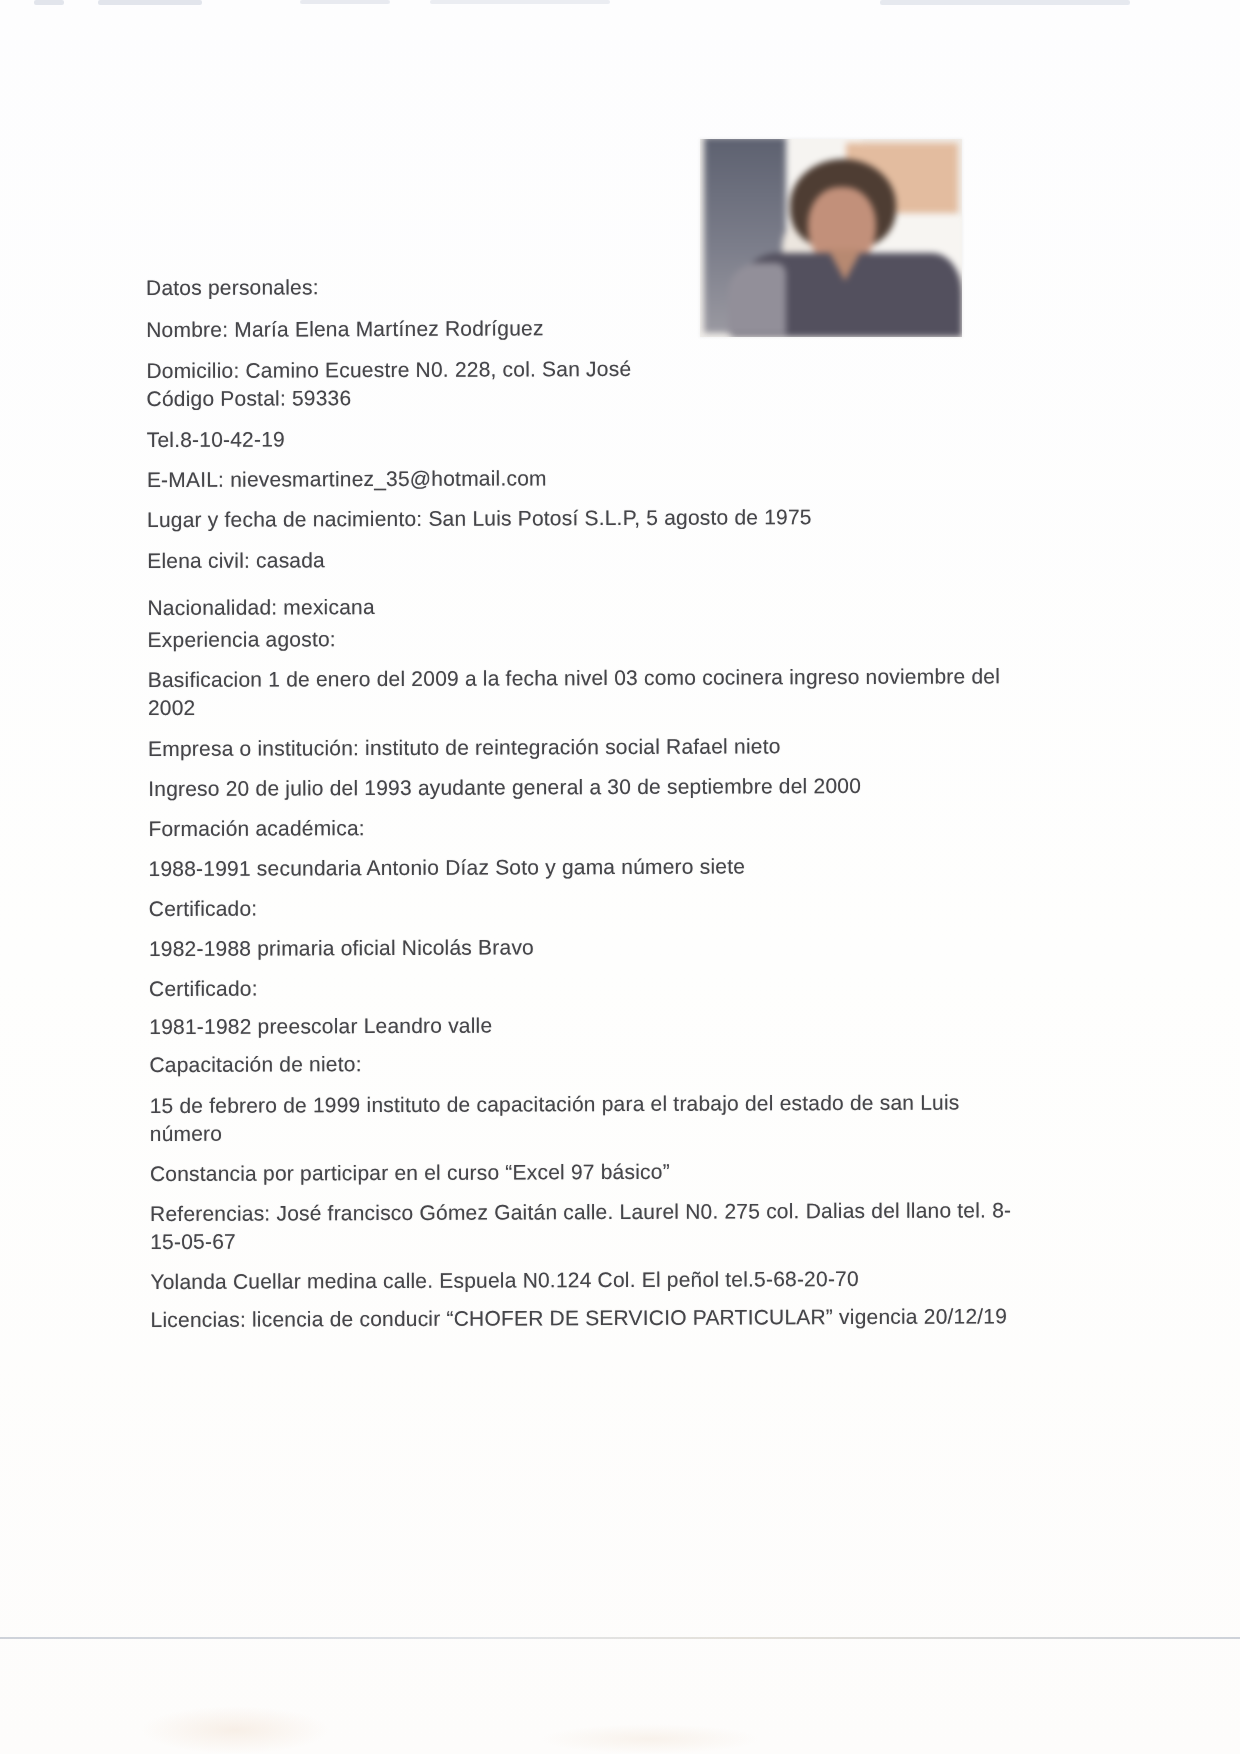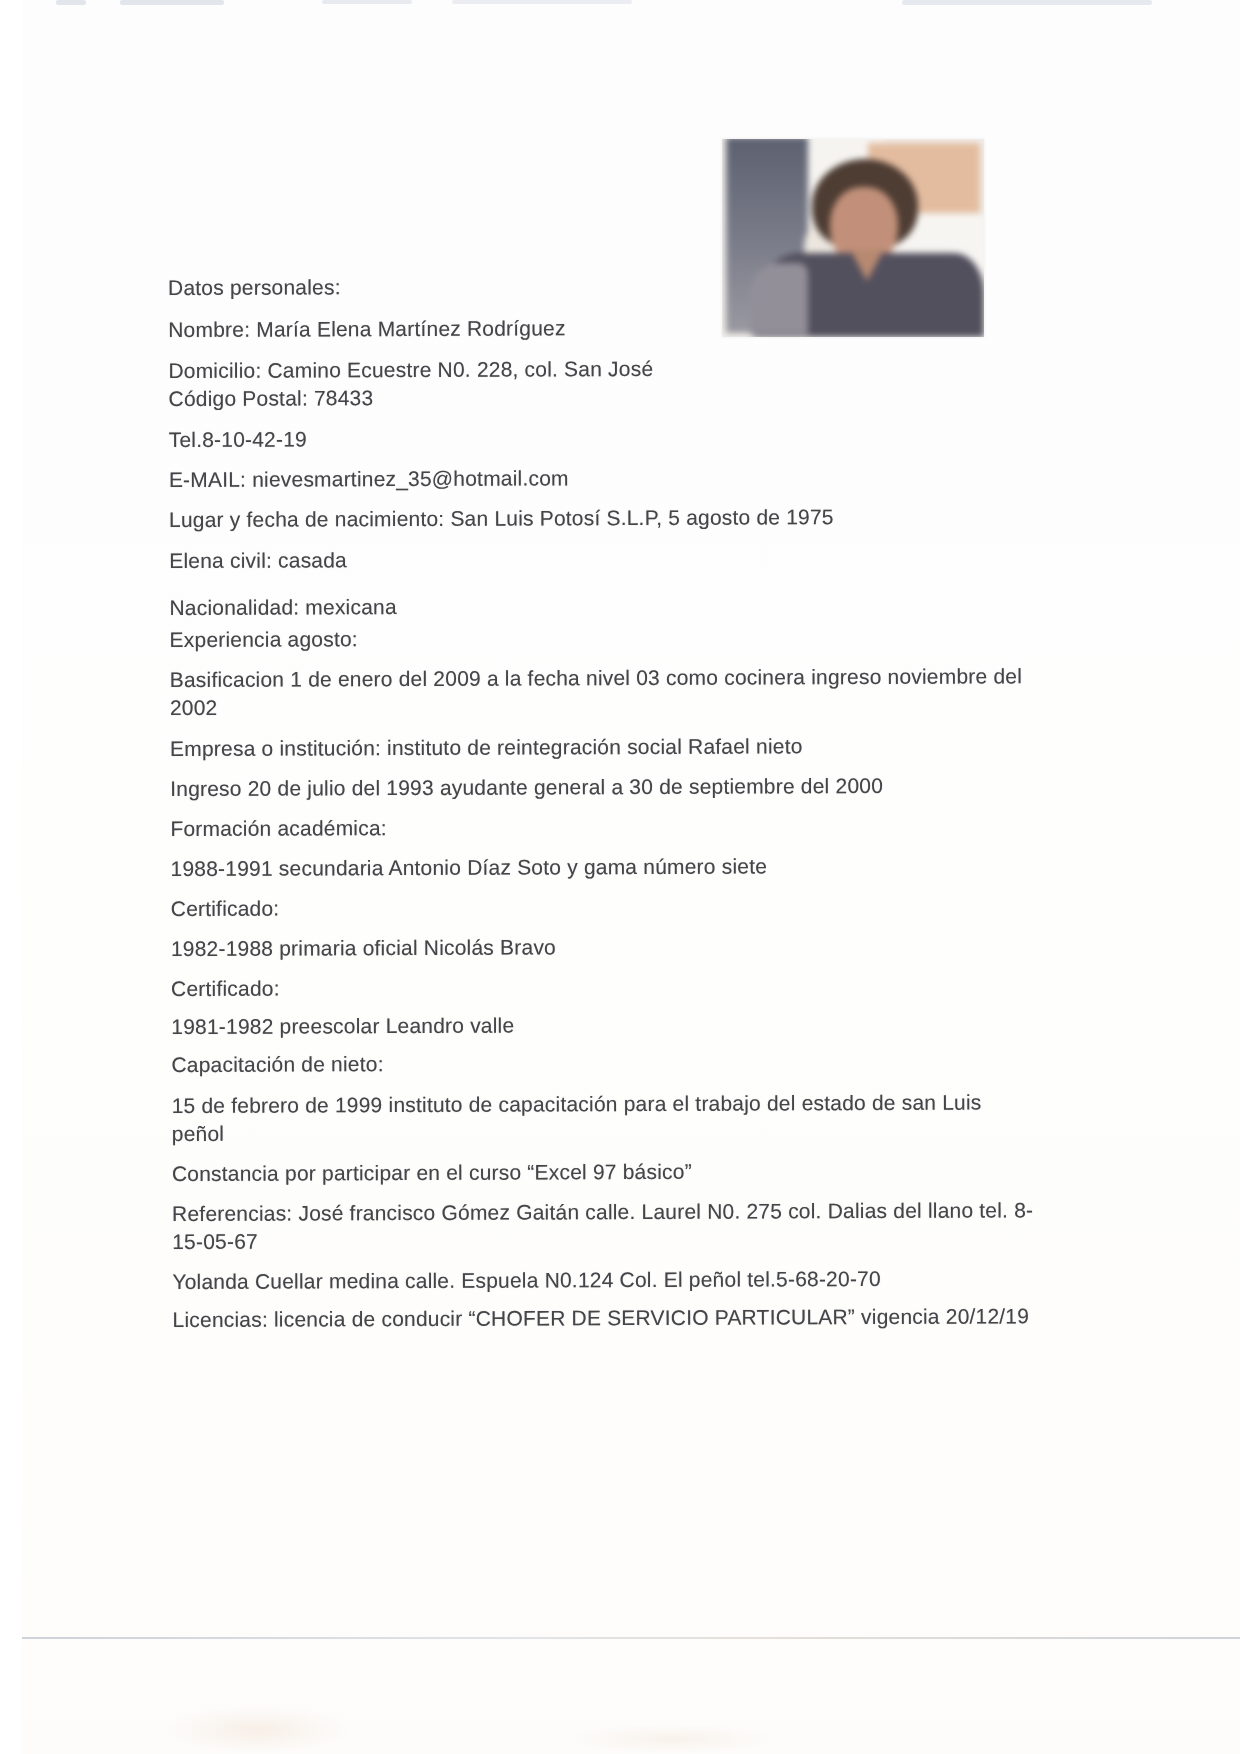--- a/index.html
+++ b/index.html
@@ -6,21 +6,20 @@
   body{
     width:1240px;height:1754px;
     background:#ffffff;
     font-family:"Liberation Sans","DejaVu Sans",sans-serif;
     position:relative;
     overflow:hidden;
   }
   .page{
     position:absolute;inset:0;
     background:linear-gradient(180deg,#fdfdfe 0%,#fefefd 55%,#fdfcfb 100%);
-    margin-left:22px;
   }
   
   .textlayer{
     position:absolute;left:0;top:0;width:1240px;height:1754px;
     transform:rotate(-0.25deg);
     transform-origin:160px 280px;
   }
   .ln{
     position:absolute;left:146px;
     white-space:nowrap;
@@ -94,40 +93,40 @@
       <div class="ph-body"></div>
       <div class="ph-shoulder"></div>
       <div class="ph-vneck"></div>
     </div>
   </div>
 
   <div class="textlayer">
     <div class="ln" style="top:276px">Datos personales:</div>
     <div class="ln" style="top:318px">Nombre: María Elena Martínez Rodríguez</div>
     <div class="ln" style="top:359px">Domicilio: Camino Ecuestre N0. 228, col. San José</div>
-    <div class="ln" style="top:387px">Código Postal: 78433</div>
+    <div class="ln" style="top:387px">Código Postal: 59336</div>
     <div class="ln" style="top:428px">Tel.8-10-42-19</div>
     <div class="ln" style="top:468px">E-MAIL: nievesmartinez_35@hotmail.com</div>
     <div class="ln" style="top:508px">Lugar y fecha de nacimiento: San Luis Potosí S.L.P, 5 agosto de 1975</div>
     <div class="ln" style="top:549px">Elena civil: casada</div>
     <div class="ln" style="top:596px">Nacionalidad: mexicana</div>
     <div class="ln" style="top:628px">Experiencia agosto:</div>
     <div class="ln" style="top:668px">Basificacion 1 de enero del 2009 a la fecha nivel 03 como cocinera ingreso noviembre del</div>
     <div class="ln" style="top:696px">2002</div>
     <div class="ln" style="top:737px">Empresa o institución: instituto de reintegración social Rafael nieto</div>
     <div class="ln" style="top:777px">Ingreso 20 de julio del 1993 ayudante general a 30 de septiembre del 2000</div>
     <div class="ln" style="top:817px">Formación académica:</div>
     <div class="ln" style="top:857px">1988-1991 secundaria Antonio Díaz Soto y gama número siete</div>
     <div class="ln" style="top:897px">Certificado:</div>
     <div class="ln" style="top:937px">1982-1988 primaria oficial Nicolás Bravo</div>
     <div class="ln" style="top:977px">Certificado:</div>
     <div class="ln" style="top:1015px">1981-1982 preescolar Leandro valle</div>
     <div class="ln" style="top:1053px">Capacitación de nieto:</div>
     <div class="ln" style="top:1094px">15 de febrero de 1999 instituto de capacitación para el trabajo del estado de san Luis</div>
-    <div class="ln" style="top:1122px">peñol</div>
+    <div class="ln" style="top:1122px">número</div>
     <div class="ln" style="top:1162px">Constancia por participar en el curso “Excel 97 básico”</div>
     <div class="ln" style="top:1202px">Referencias: José francisco Gómez Gaitán calle. Laurel N0. 275 col. Dalias del llano tel. 8-</div>
     <div class="ln" style="top:1230px">15-05-67</div>
     <div class="ln" style="top:1270px">Yolanda Cuellar medina calle. Espuela N0.124 Col. El peñol tel.5-68-20-70</div>
     <div class="ln" style="top:1308px">Licencias: licencia de conducir “CHOFER DE SERVICIO PARTICULAR” vigencia 20/12/19</div>
   </div>
 
   <div class="crease"></div>
   <div class="smudge1"></div>
   <div class="smudge2"></div>

